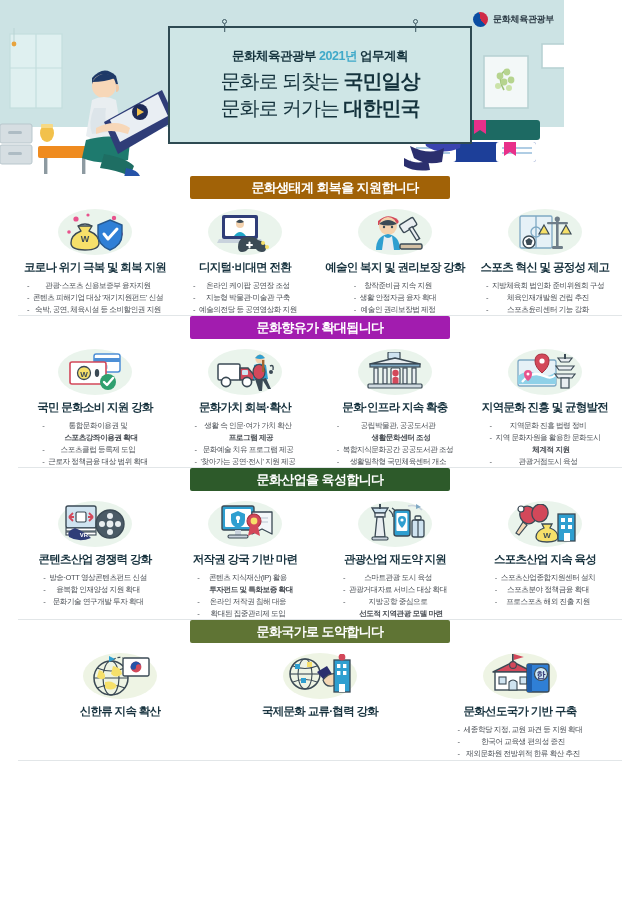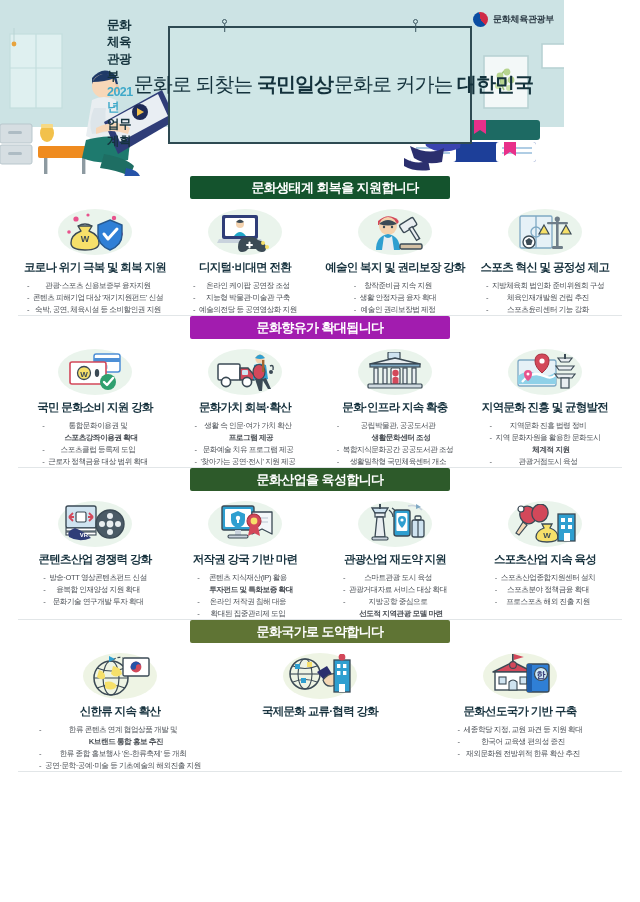--- a/index.html
+++ b/index.html
@@ -25,21 +25,21 @@
   .taegeuk { width:15px; height:15px; border-radius:50%;
     background: conic-gradient(from 200deg, #0b4da2 0deg 150deg, #cf2945 150deg 300deg, #0b4da2 300deg 360deg);
     position:relative; }
   .taegeuk::after { content:""; position:absolute; inset:3px; border-radius:50%; background:#cce3e4; opacity:.0; }
   .gov-logo-text { font-size:9px; font-weight:bold; color:#2b3a44; letter-spacing:-.3px; }
 
   
   .banner {
     position:absolute; left:168px; top:26px; width:304px; height:118px;
     background:#cfe6e6; border:2px solid #2e4a52; z-index:5;
-    display:flex; align-items:center; justify-content:center; gap:1px;
+    display:flex; flex-direction:column; align-items:center; justify-content:center; gap:1px;
   }
   .banner-pin { position:absolute; top:-9px; width:5px; height:5px; border-radius:50%;
      border:1.6px solid #3a5560; background:#cfe6e6; }
   .banner-pin.l { left:52px; } .banner-pin.r { right:52px; }
   .banner-pin::after { content:""; position:absolute; left:50%; top:4px; width:1.6px; height:8px;
      background:#3a5560; transform:translateX(-50%); }
   .banner-kicker { font-size:12.5px; font-weight:bold; color:#14323c; letter-spacing:-.5px; margin-bottom:3px; }
   .banner-kicker .yr { color:#3fa9c9; }
   .banner-l1, .banner-l2 { font-size:20px; letter-spacing:-1px; color:#14323c; line-height:1.28; white-space:nowrap; }
   .banner-l1 b, .banner-l2 b { font-weight:bold; }
@@ -174,21 +174,21 @@
         <span>문화로 되찾는 </span><b>국민일상</b>
       </div>
       <div class="banner-l2">
         <span>문화로 커가는 </span><b>대한민국</b>
       </div>
     </div>
   </div>
 
   <div id="sections-root">
       <div class="section">
-        <div class="sec-head" style="background: #14532d; padding-left: 30px;">문화생태계 회복을 지원합니다</div>
+        <div class="sec-head" style="background: #a16207; padding-left: 30px;">문화생태계 회복을 지원합니다</div>
         <div class="cards">
           <div class="card">
             <div class="card-ico" style="background: rgb(234, 244, 236);">
               <svg width="62" height="40" viewBox="0 0 62 40">
     <circle cx="12" cy="7" r="2.6" fill="#e8528c"></circle>
                 <circle cx="50" cy="6" r="2.2" fill="#e8528c"></circle>
     <circle cx="5" cy="20" r="1.8" fill="#e8528c"></circle>
                 <circle cx="57" cy="22" r="2" fill="#e8528c"></circle>
     <circle cx="24" cy="3" r="1.6" fill="#e8528c"></circle>
     <path d="M14 14 h14 l-3 5 q10 4 10 12 q0 7 -14 7 q-14 0 -14 -7 q0 -8 10 -12z" fill="#f6e06a" stroke="#3b4a55" stroke-width="1.4" stroke-linejoin="round"></path>
@@ -501,25 +501,20 @@
     <path d="M26 12 q8 1 9 8 q-6 5 -11 0z" fill="#f6e06a"></path>
     <path d="M18 28 q8 -2 12 4 q-4 6 -12 2z" fill="#f6e06a"></path>
     <rect x="36" y="4" width="26" height="18" rx="1.4" fill="#fff" stroke="#3b4a55" stroke-width="1.4"></rect>
     <circle cx="49" cy="13" r="5.4" fill="#d3485a"></circle>
     <path d="M43.6 13 a5.4 5.4 0 0 1 10.8 0 a2.7 2.7 0 0 0 -5.4 0 a2.7 2.7 0 0 1 -5.4 0z" fill="#2653a8"></path>
     <path d="M26 6 q5 -4 10 -2" fill="none" stroke="#3b4a55" stroke-width="1.2" stroke-dasharray="3 2"></path>
     <path d="M22 2 l6 3 l-6 3z" fill="#2f9fd0"></path>
   </svg>
             </div>
             <div class="card-title">신한류 지속 확산</div>
-            <ul class="card-list">
-              <li>한류 콘텐츠 연계 협업상품 개발 및<span class="ind">K브랜드 통합 홍보 추진</span></li>
-              <li>한류 종합 홍보행사 '온-한류축제' 등 개최</li>
-              <li>공연·문학·공예·미술 등 기초예술의 해외진출 지원</li>
-            </ul>
           </div>
           <div class="card wide">
             <div class="card-ico" style="background: rgb(238, 244, 228);">
               <svg width="66" height="44" viewBox="0 0 66 44">
     <circle cx="18" cy="20" r="15" fill="none" stroke="#3b4a55" stroke-width="1.5"></circle>
     <ellipse cx="18" cy="20" rx="7" ry="15" fill="none" stroke="#3b4a55" stroke-width="1.1"></ellipse>
     <line x1="3" y1="20" x2="33" y2="20" stroke="#3b4a55" stroke-width="1.1"></line>
     <path d="M6 12 q12 5 24 0" fill="none" stroke="#3b4a55" stroke-width="1.1"></path>
     <path d="M6 28 q12 -5 24 0" fill="none" stroke="#3b4a55" stroke-width="1.1"></path>
     <rect x="8" y="10" width="5" height="5" fill="#2f9fd0"></rect>

